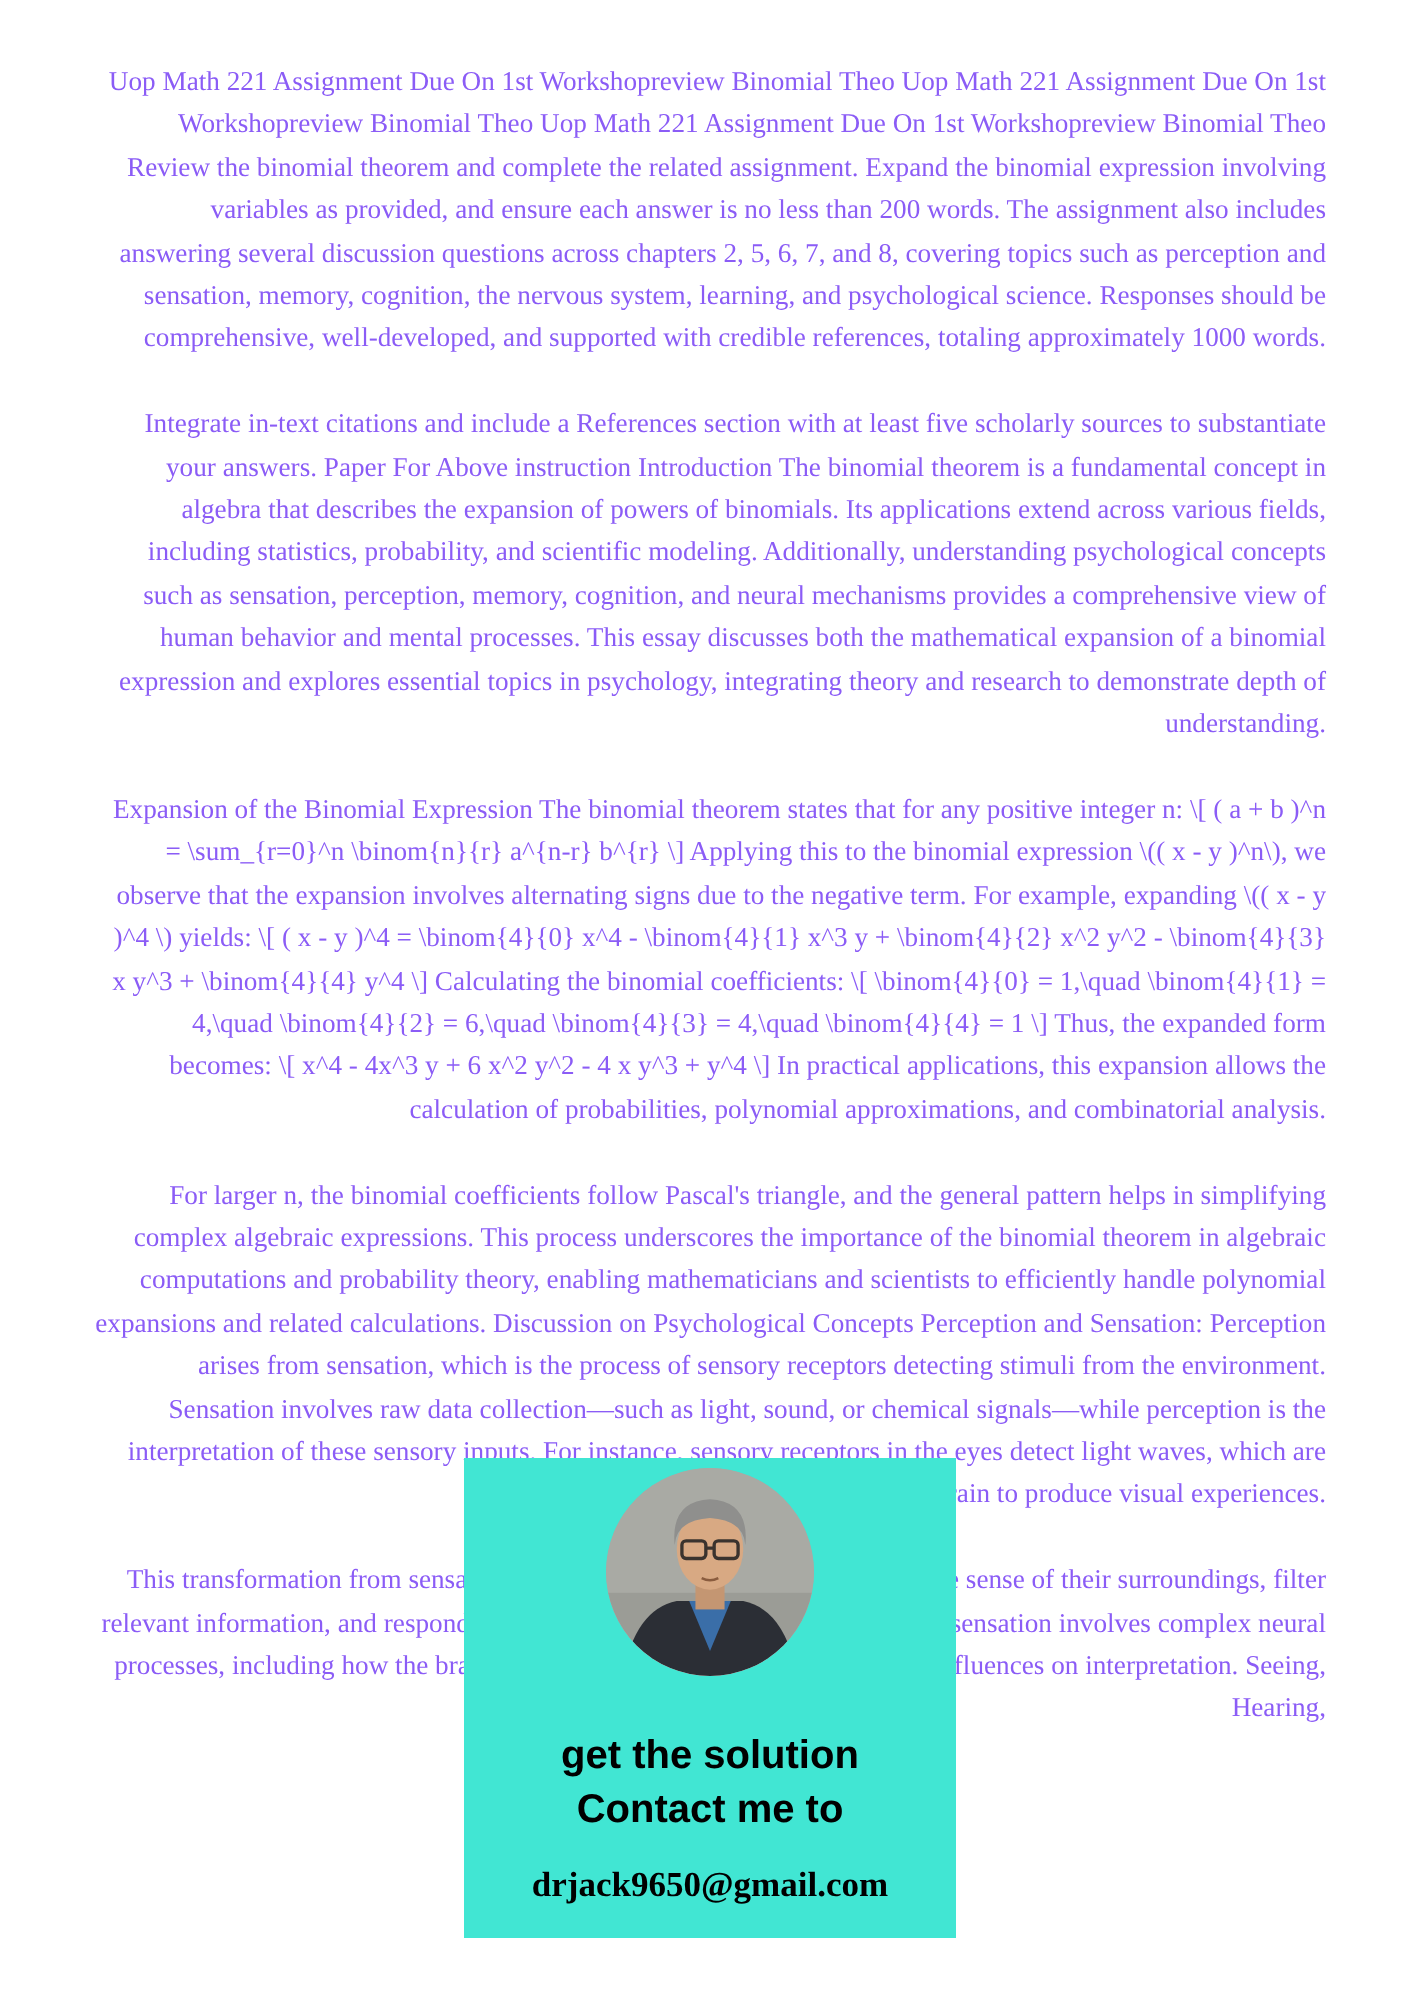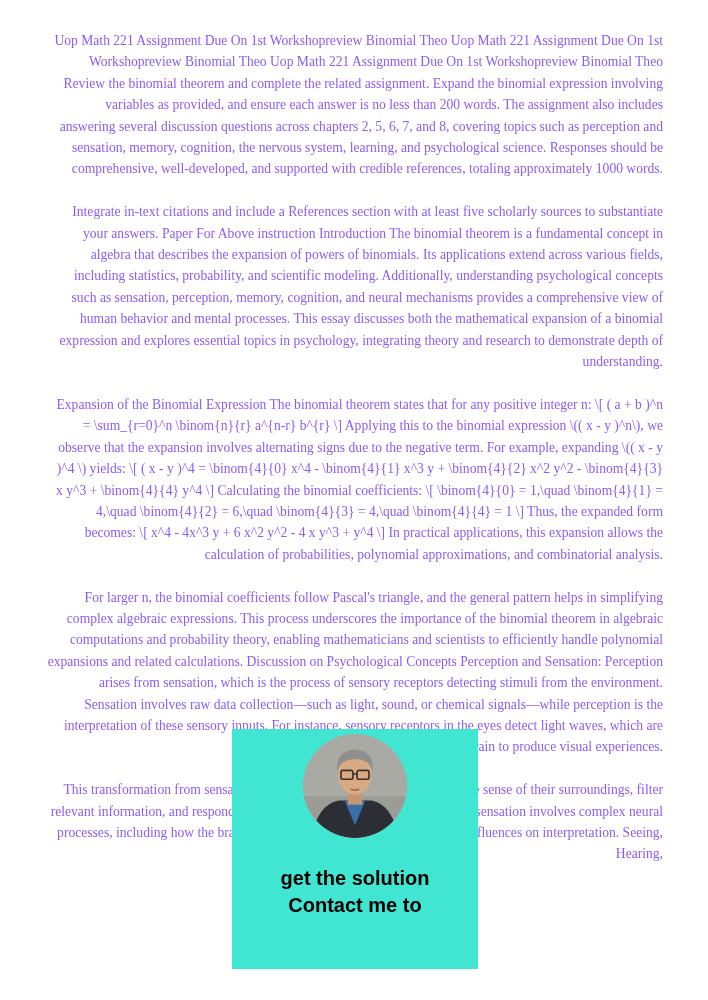--- a/index.html
+++ b/index.html
@@ -92,15 +92,16 @@
             <line x1="48" y1="38.5" x2="52" y2="38.5"></line>
           </g>
           <path d="M46 53 Q50 55 54 53" stroke="#8a5c3e" stroke-width="1.2" fill="none"></path>
         </g>
       </svg>
     </div>
     <div class="promo-text">
       <div>get the solution</div>
       <div>Contact me to</div>
     </div>
+    <div class="promo-email">drjack9650@gmail.com</div>
   </div>
 
 </div>
 
 </body></html>

